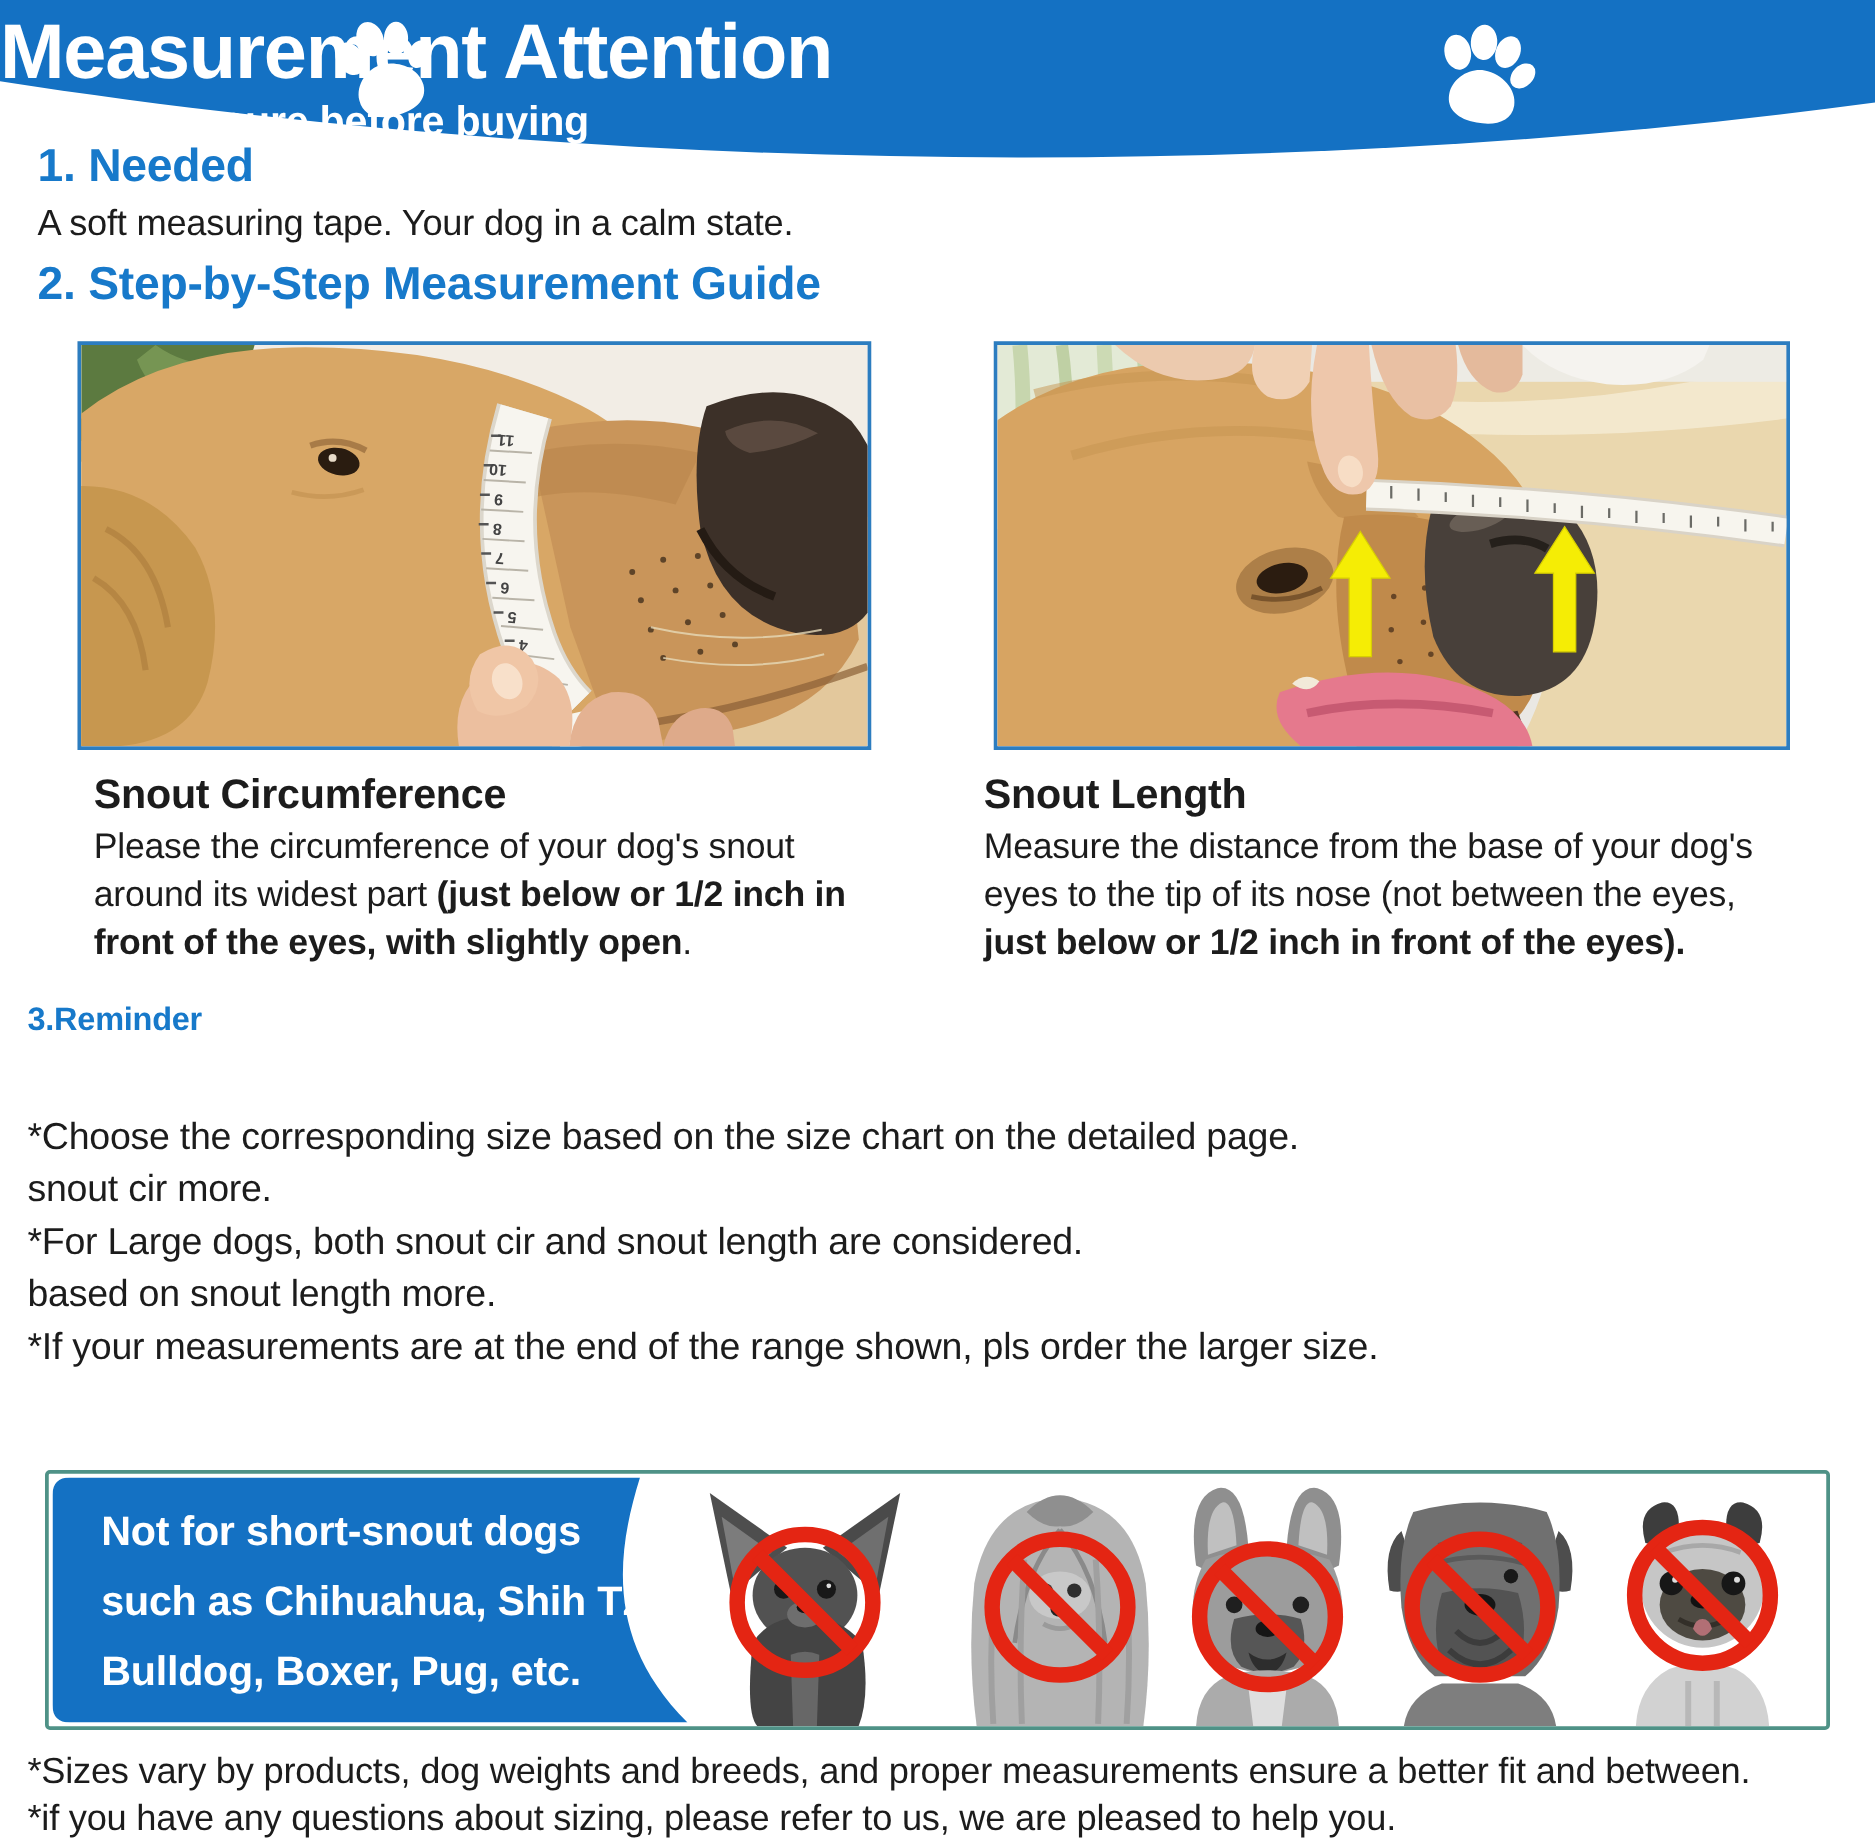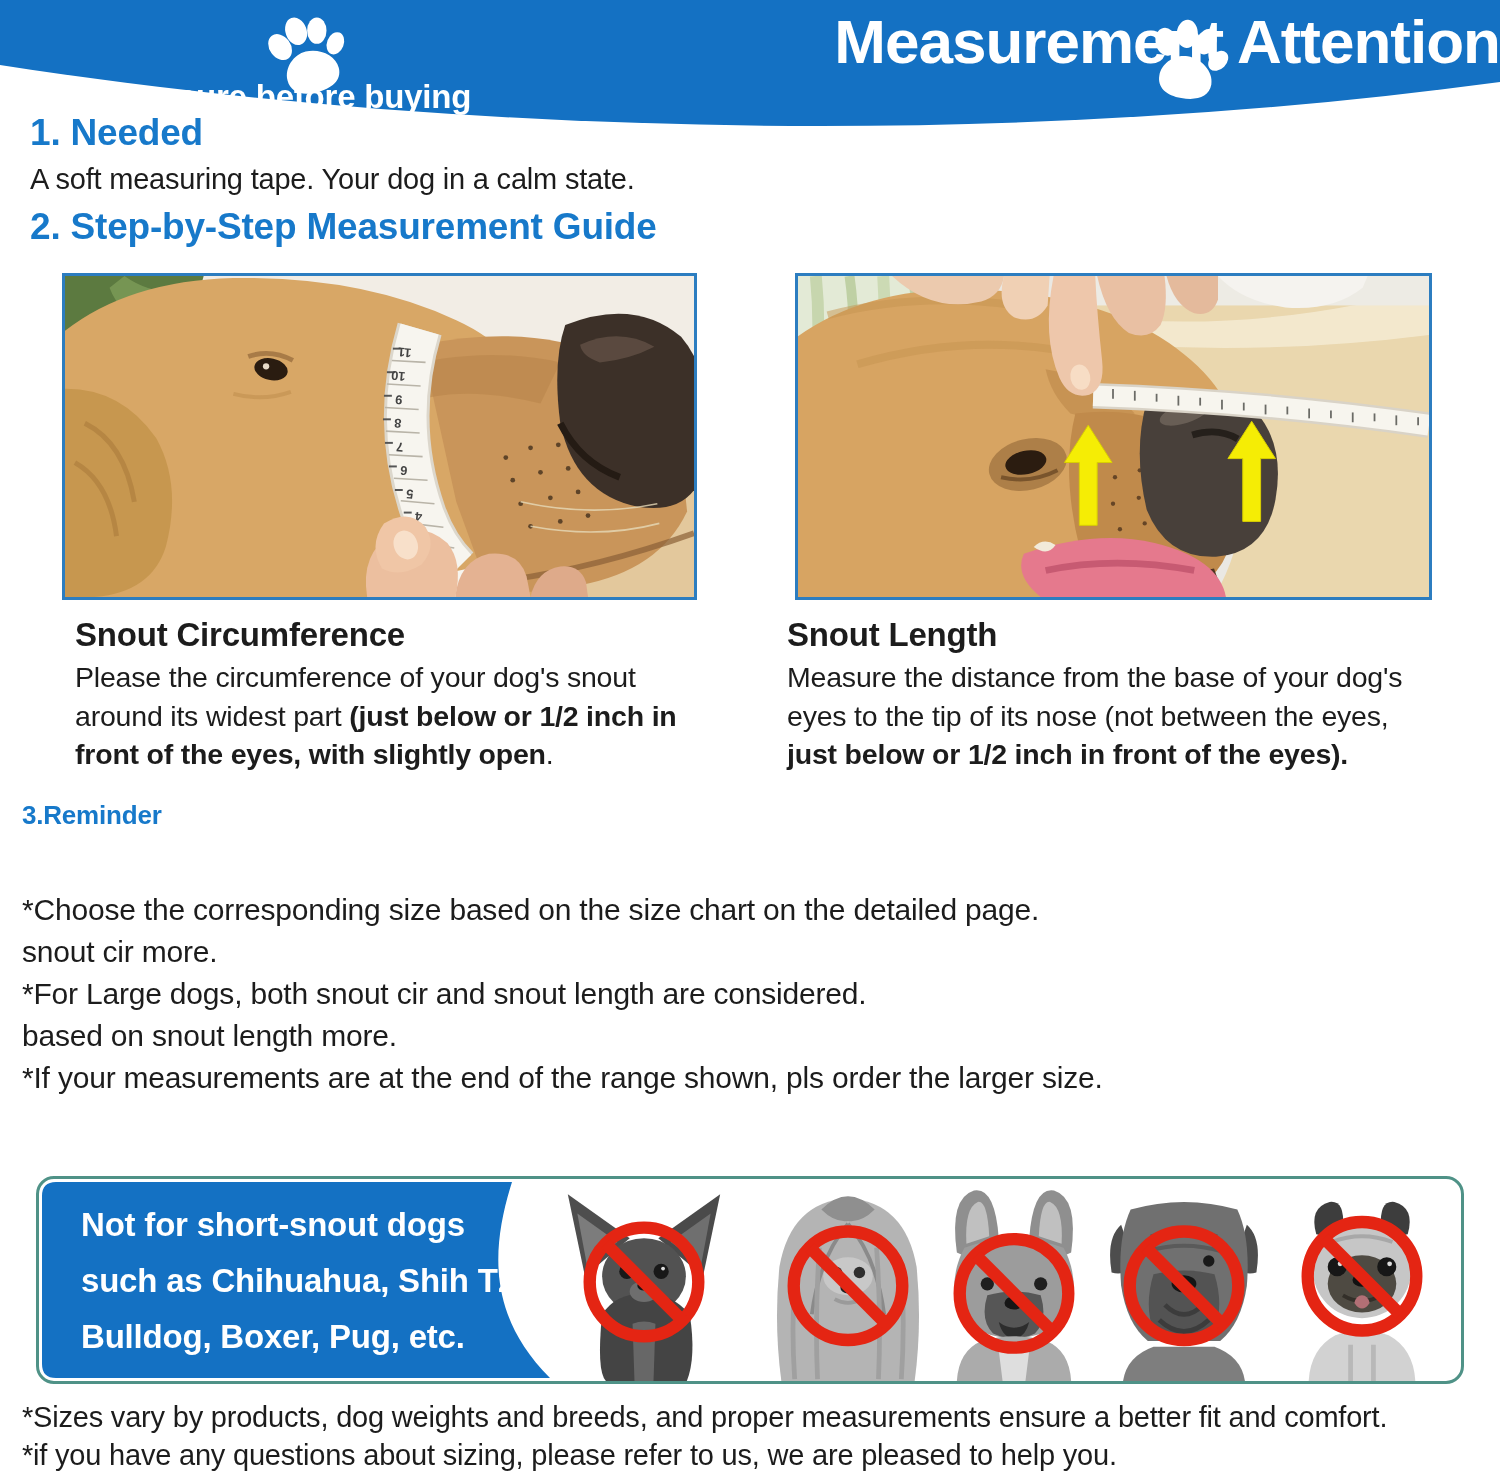--- a/index.html
+++ b/index.html
@@ -7,21 +7,21 @@
     --photo-border-blue:#2c7dc0; --box-border-teal:#4f9287;
     --prohibition-red:#e42513; --arrow-yellow:#f5ed05; --tape-white:#f7f5ef;
   }
   html,body{margin:0;padding:0;}
   body{width:1500px;height:1474px;position:relative;background:#fff;overflow:hidden;
        font-family:"Liberation Sans",sans-serif;color:var(--text-black);letter-spacing:-0.2px;}
   .abs{position:absolute;}
   .nowrap{white-space:nowrap;}
   
   #banner-svg{left:0;top:0;width:1500px;height:200px;}
-  .banner-title{left:0;top:6px;width:1500px;text-align:right;color:#fff;
+  .banner-title{left:0;top:6px;width:1500px;text-align:left;color:#fff;
     font-size:62px;font-weight:bold;letter-spacing:-1px;}
   .banner-sub{left:0;top:78px;width:1394px;text-align:left;color:#fff;
     font-size:33px;font-weight:bold;}
   .paw{width:88px;height:88px;}
   #paw-left{left:260px;top:8px;transform:rotate(-14deg);}
   #paw-right{left:1142px;top:12px;transform:rotate(10deg);}
   
   .h-blue{color:var(--heading-blue);font-weight:bold;font-size:37px;}
   #h-needed{left:30px;top:112px;}
   #p-needed{left:30px;top:163px;font-size:29px;}
@@ -36,21 +36,21 @@
   #cap-title-l{left:75px;top:616px;}
   #cap-title-r{left:787px;top:616px;}
   .cap-body{font-size:28.5px;line-height:38.5px;}
   #cap-body-l{left:75px;top:658px;}
   #cap-body-r{left:787px;top:658px;}
   
   #h-reminder{left:22px;top:800px;font-size:26px;}
   #reminder{left:22px;top:889px;font-size:30px;line-height:42px;}
   
   #warn-box{left:36px;top:1176px;width:1422px;height:202px;border:3px solid var(--box-border-teal);
-    border-radius:18px;background:#fff;overflow:hidden;}
+    border-radius:4px;background:#fff;overflow:hidden;}
   #warn-blue{left:3px;top:3px;width:1410px;height:196px;}
   #warn-text{left:42px;top:18px;color:#fff;font-size:33px;font-weight:bold;line-height:56px;}
   .dog{bottom:0;width:178px;height:200px;}
   #dog-0{left:516px;} #dog-1{left:720px;} #dog-2{left:886px;} #dog-3{left:1056px;} #dog-4{left:1234px;}
   .dog svg{display:block;width:100%;height:100%;}
   
   #footer{left:22px;top:1398px;font-size:29px;line-height:38px;}
   b{font-weight:bold;}
 </style>
 </head>
@@ -376,15 +376,15 @@
       <path d="M78,172 V210 M102,172 V210" stroke="#b8b8b8" stroke-width="5"></path>
       <g>
         <circle cx="90" cy="100" r="57" fill="none" stroke="#e42513" stroke-width="13"></circle>
         <line x1="50" y1="60" x2="130" y2="140" stroke="#e42513" stroke-width="13"></line>
       </g>
     </svg>
   </div>
 </div>
 
 <div id="footer" class="abs">
-  <div class="nowrap">*Sizes vary by products, dog weights and breeds, and proper measurements ensure a better fit and comfort.</div>
+  <div class="nowrap">*Sizes vary by products, dog weights and breeds, and proper measurements ensure a better fit and between.</div>
   <div class="nowrap">*if you have any questions about sizing, please refer to us, we are pleased to help you.</div>
 </div>
 
 </body></html>

